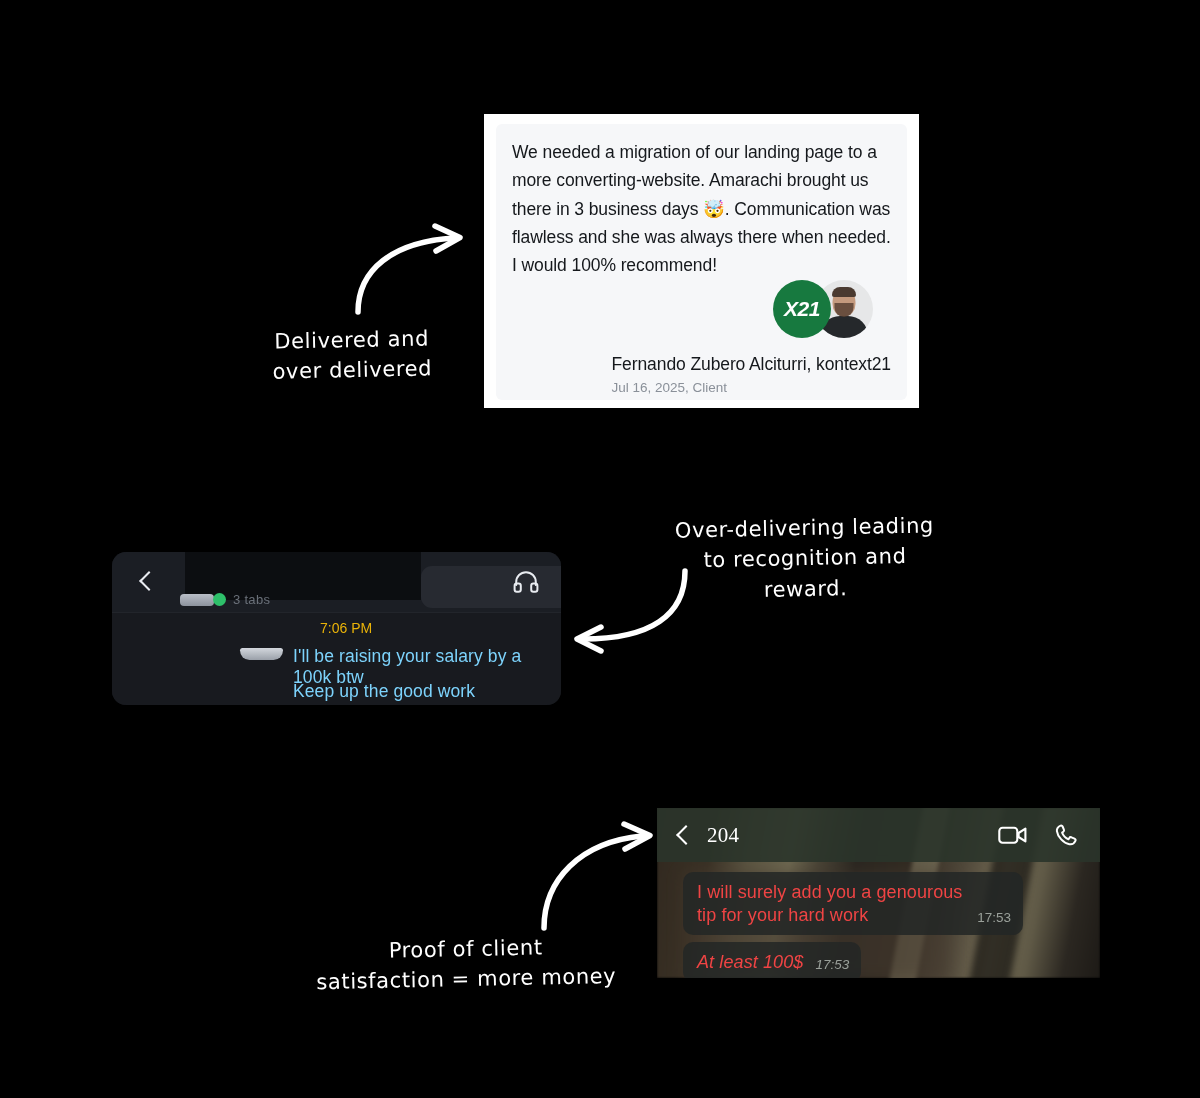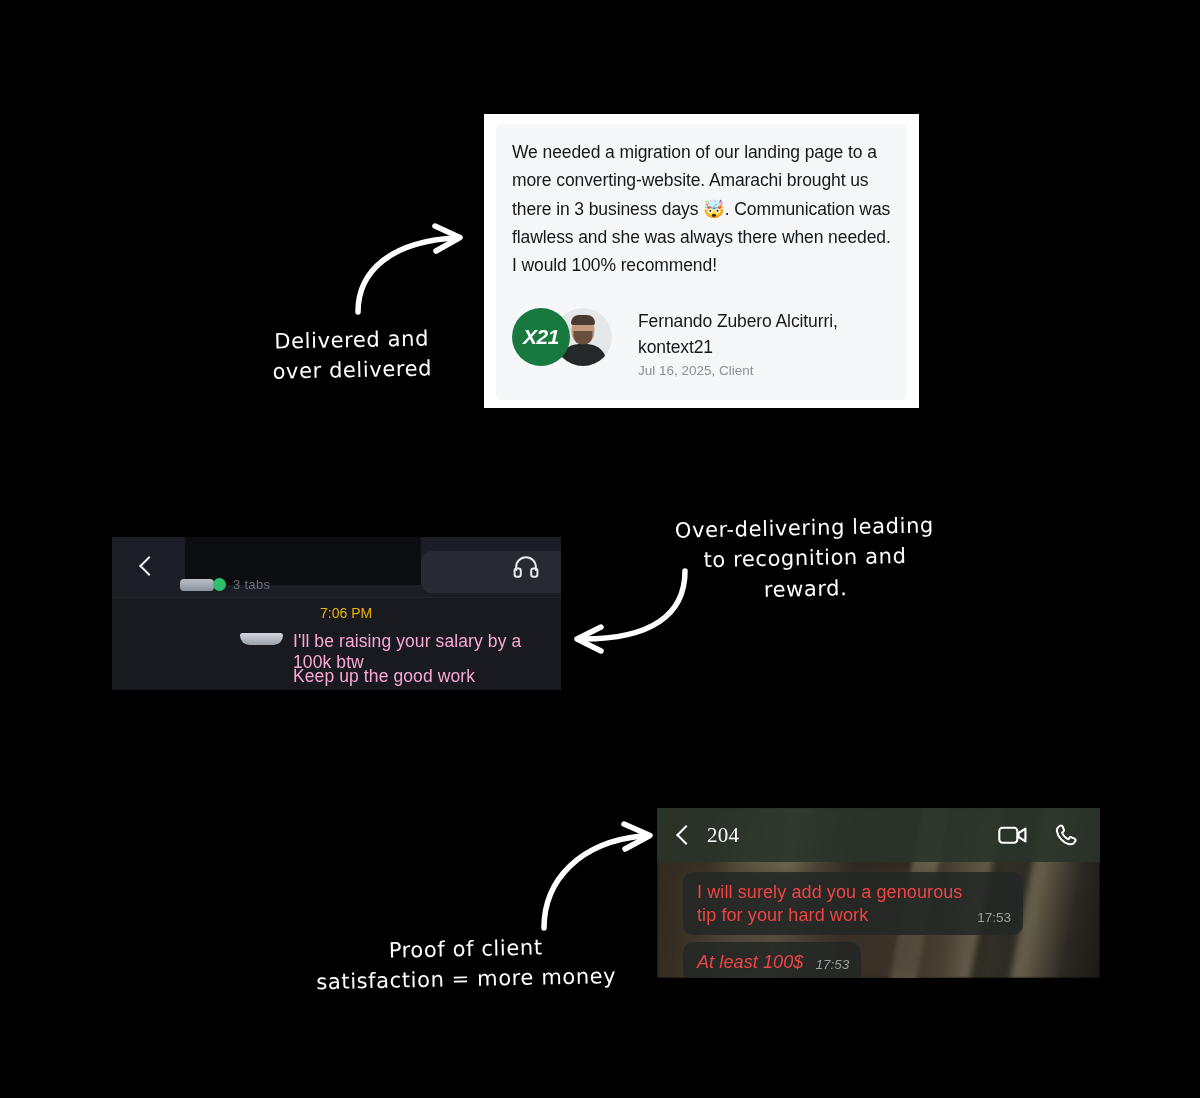--- a/index.html
+++ b/index.html
@@ -39,22 +39,23 @@
     display:flex; flex-direction:column;
   }
   #testimonial-quote {
     font-size:17.5px;
     line-height:1.62;
     color:#15181c;
     letter-spacing:-0.1px;
   }
   #testimonial-author-row {
     margin-top:auto;
-    display:flex; align-items:flex-start; gap:0;
+    display:flex; align-items:flex-end; gap:13px;
     padding-bottom:12px;
+    flex-direction:column;
   }
   .avatar-stack { position:relative; width:118px; height:58px; flex:0 0 auto; }
   #brand-badge {
     position:absolute; left:0; top:0; width:58px; height:58px;
     border-radius:50%;
     background:#17793f;
     color:#ffffff;
     display:flex; align-items:center; justify-content:center;
     font-size:21px; font-weight:bold; font-style:italic;
     letter-spacing:-0.5px;
@@ -90,22 +91,22 @@
   #testimonial-author-text { padding-left:8px; padding-top:1px; }
   #testimonial-name {
     font-size:17.5px; line-height:1.45; color:#15181c; letter-spacing:-0.1px;
   }
   #testimonial-meta {
     font-size:13.5px; color:#8a9099; margin-top:3px;
   }
 
   
   #darkchat-card {
-    position:absolute; left:112px; top:537px; width:449px; height:153px;
-    background:#14161a; overflow:hidden;
+    position:absolute; left:112px; top:552px; width:449px; height:153px;
+    background:#14161a; overflow:hidden;border-radius:14px;
   }
   #darkchat-topstrip {
     position:absolute; left:64px; top:-4px; width:246px; height:16px;
     background:#0b0c0f;
   }
   #darkchat-header {
     position:relative; height:60px; background:#1b1e24;
     display:flex; align-items:center;
   }
   #darkchat-back {
@@ -152,21 +153,21 @@
     position:absolute; left:208px; top:7px;
     font-size:14px; color:#eab308;
   }
   #darkchat-msg-avatar {
     position:absolute; left:128px; top:35px;
     width:43px; height:12px; border-radius:3px 3px 11px 11px;
     background:linear-gradient(180deg,#d3d7dd,#9aa0a9);
   }
   .darkchat-line {
     position:absolute; left:181px;
-    font-size:17.5px; color:#f9a8d4; letter-spacing:.1px;
+    font-size:17.5px; color:#7dd3fc; letter-spacing:.1px;
   }
   #darkchat-line-1 { top:33px; }
   #darkchat-line-2 { top:68px; }
 
   
   #whatsapp-card {
     position:absolute; left:657px; top:808px; width:443px; height:170px;
     overflow:hidden;
   }
   #wa-bg {

